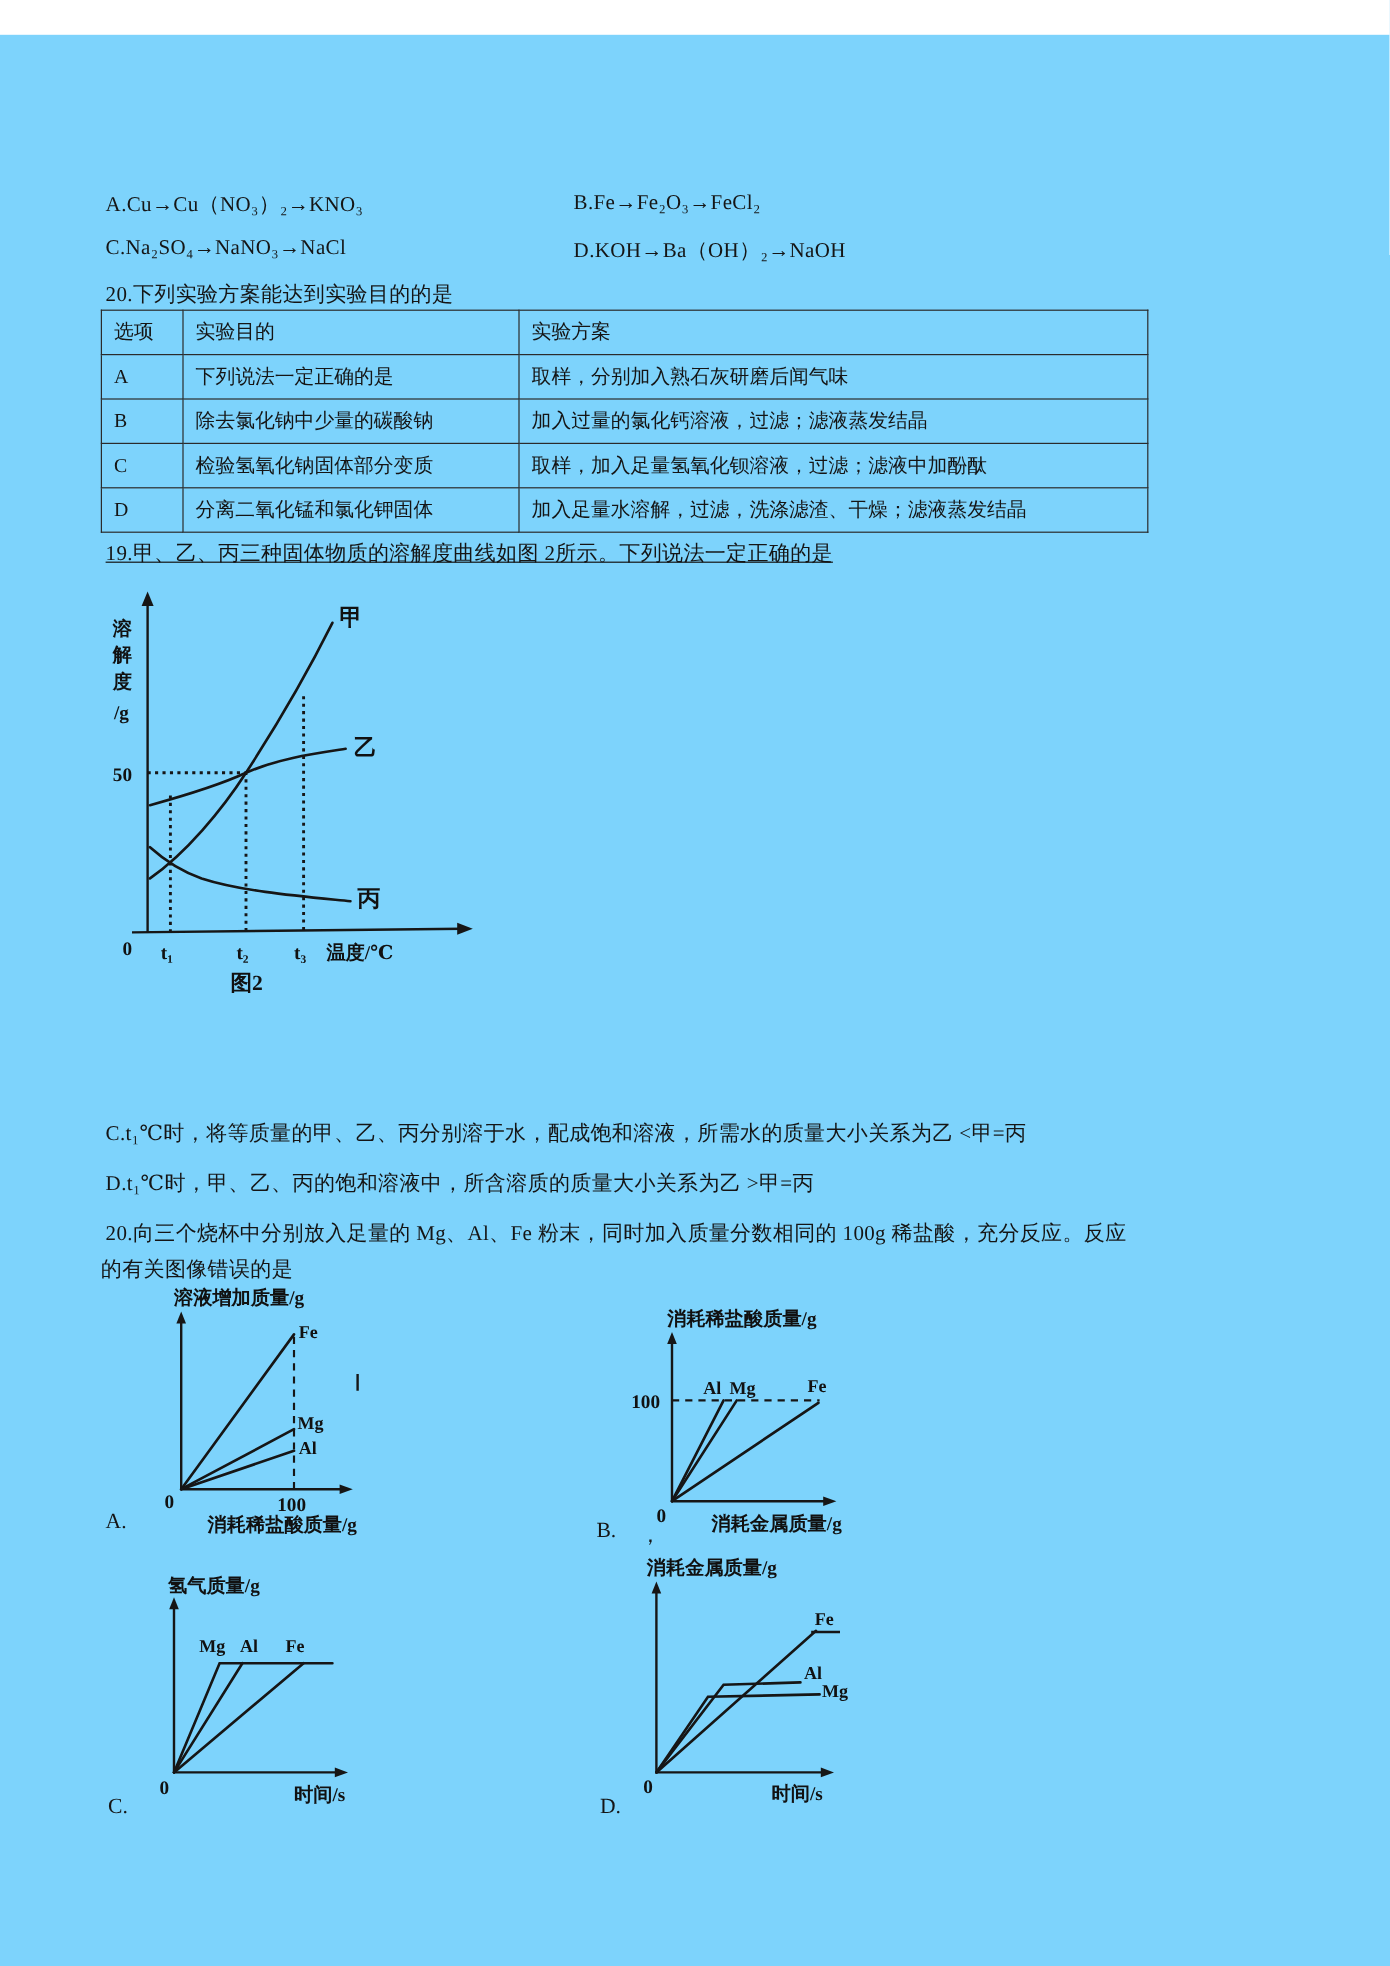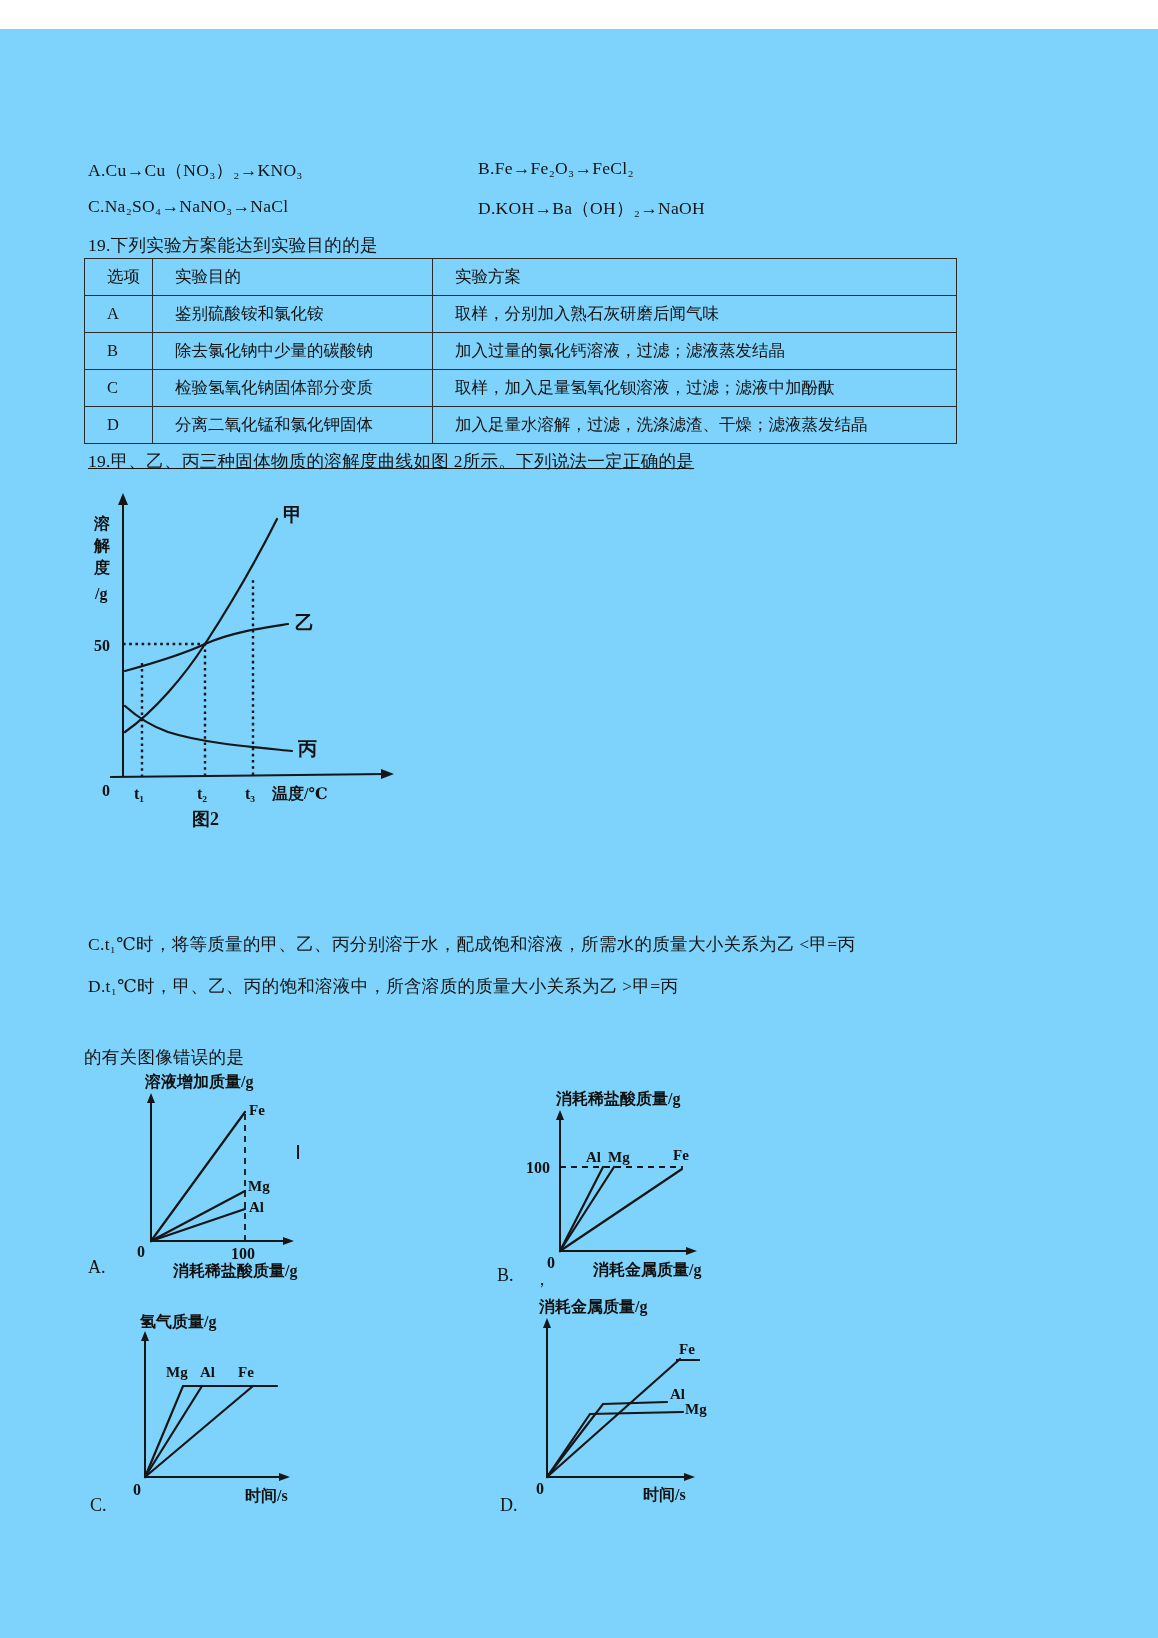--- a/index.html
+++ b/index.html
@@ -17,21 +17,21 @@
   .opt-letter{font-size:18px;}
   table.exam{
     border-collapse:collapse;
     table-layout:fixed;
     font-size:16.5px;
   }
   table.exam td,table.exam th{
     border:1.6px solid #2b2b2b;
     text-align:left;
     font-weight:normal;
-    padding:0 0 0 22px;
+    padding:0 0 0 10px;
     height:36px;
     overflow:hidden;
     white-space:nowrap;
   }
   svg text{
     font-family:"Liberation Serif","DejaVu Serif",serif;
     fill:#111;
   }
   svg .axis{stroke:#161616;stroke-width:2;fill:none;}
   svg .curve{stroke:#161616;stroke-width:2.2;fill:none;stroke-linecap:round;}
@@ -45,37 +45,37 @@
 </head>
 <body>
 
 <div id="page">
 
   <div class="abs txt" style="left:88px;top:129px;">A.Cu→Cu（NO₃）₂→KNO₃</div>
   <div class="abs txt" style="left:478px;top:129px;">B.Fe→Fe₂O₃→FeCl₂</div>
   <div class="abs txt" style="left:88px;top:167px;">C.Na₂SO₄→NaNO₃→NaCl</div>
   <div class="abs txt" style="left:478px;top:167px;">D.KOH→Ba（OH）₂→NaOH</div>
 
-  <div class="abs txt" style="left:88px;top:204px;">19.下列实验方案能达到实验目的的是</div>
+  <div class="abs txt" style="left:88px;top:204px;">20.下列实验方案能达到实验目的的是</div>
 
   <table class="exam abs" style="left:84px;top:229px;width:872px;">
     <colgroup>
         <col style="width:68px">
         <col style="width:280px">
         <col style="width:524px">
       </colgroup>
     <tbody>
         <tr>
       <th>选项</th>
       <th>实验目的</th>
       <th>实验方案</th>
     </tr>
     <tr>
       <td>A</td>
-      <td>鉴别硫酸铵和氯化铵</td>
+      <td>下列说法一定正确的是</td>
       <td>取样，分别加入熟石灰研磨后闻气味</td>
     </tr>
     <tr>
       <td>B</td>
       <td>除去氯化钠中少量的碳酸钠</td>
       <td>加入过量的氯化钙溶液，过滤；滤液蒸发结晶</td>
     </tr>
     <tr>
       <td>C</td>
       <td>检验氢氧化钠固体部分变质</td>
@@ -122,20 +122,21 @@
     <text class="tick" x="54" y="320">t₁</text>
     <text class="tick" x="117" y="320">t₂</text>
     <text class="tick" x="165" y="320">t₃</text>
     <text class="lbl-cn" x="192" y="320">温度/℃</text>
     <text class="lbl-cn" x="112" y="346" style="font-size:18px">图2</text>
   </svg>
 
   <div class="abs txt" style="left:88px;top:945px;">D.t₁℃时，甲、乙、丙的饱和溶液中，所含溶质的质量大小关系为乙 &gt;甲=丙</div>
   <div class="abs txt" style="left:88px;top:903px;">C.t₁℃时，将等质量的甲、乙、丙分别溶于水，配成饱和溶液，所需水的质量大小关系为乙 &lt;甲=丙</div>
 
+  <div class="abs txt" style="left:88px;top:986px;">20.向三个烧杯中分别放入足量的 Mg、Al、Fe 粉末，同时加入质量分数相同的 100g 稀盐酸，充分反应。反应</div>
   <div class="abs txt" style="left:84px;top:1016px;">的有关图像错误的是</div>
 
   <svg class="abs" style="left:85px;top:1040px;" width="235" height="212" viewBox="0 0 235 212">
     <text class="lbl-cn" x="60" y="18">溶液增加质量/g</text>
     <line class="axis" x1="66" y1="30" x2="66" y2="172"></line>
     <polygon class="arrow" points="66,24 62,34 70,34"></polygon>
     <line class="axis" x1="66" y1="172" x2="202" y2="172"></line>
     <polygon class="arrow" points="209,172 198,168 198,176"></polygon>
     <line class="curve" x1="66" y1="172" x2="160" y2="43"></line>
     <line class="curve" x1="66" y1="172" x2="160" y2="122"></line>

